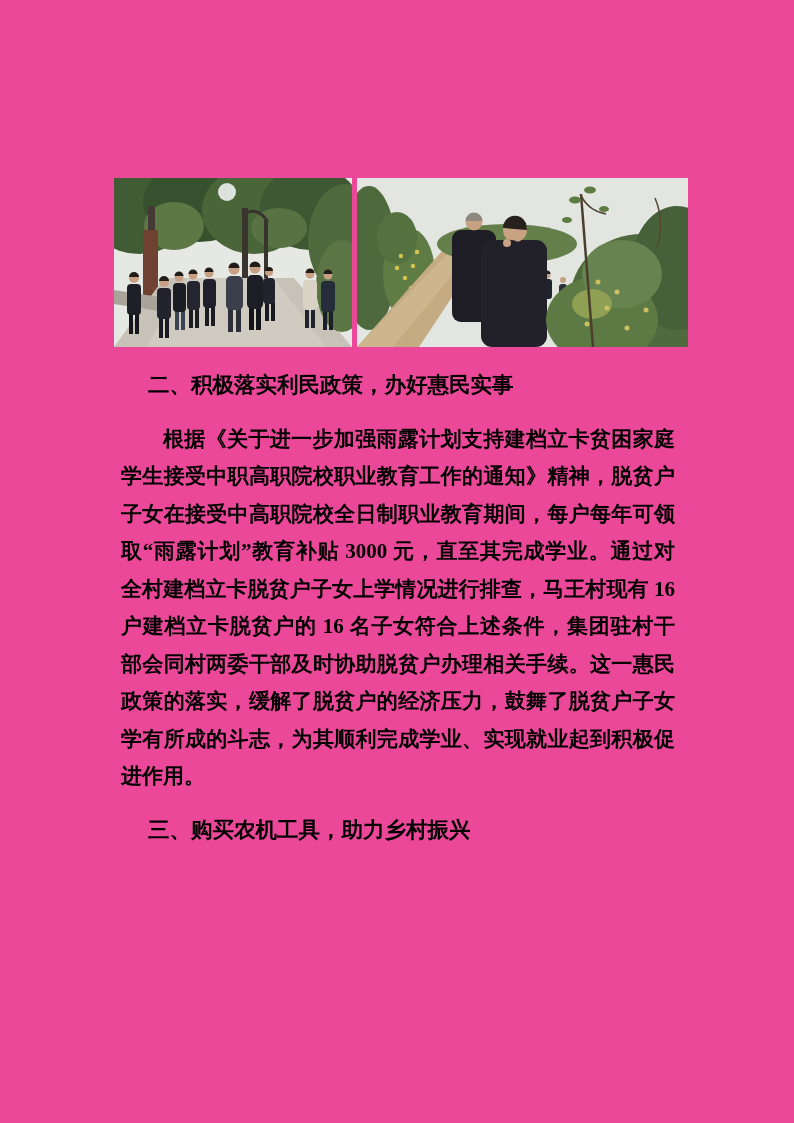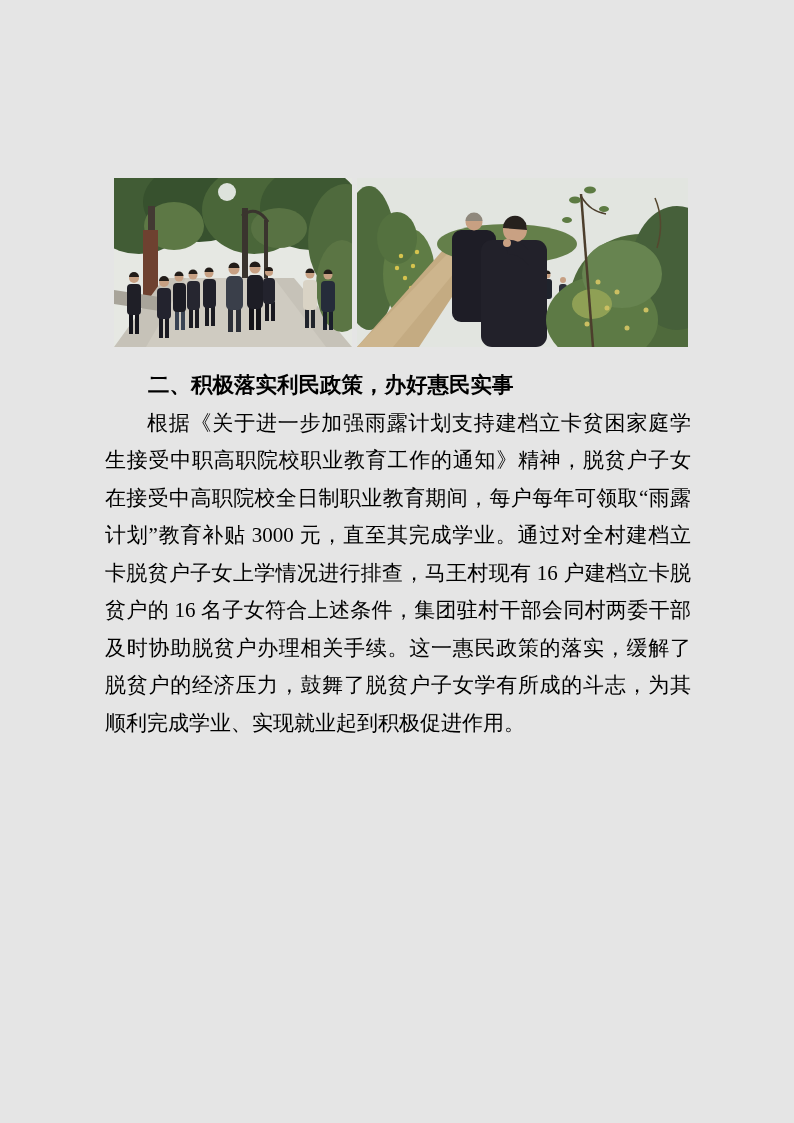--- a/index.html
+++ b/index.html
@@ -1,19 +1,19 @@
 <!DOCTYPE html>
 <html><head>
 <meta charset="utf-8">
 <style>
   html,body{margin:0;padding:0;background:#ffffff;}
   .page{
     position:relative;
     width:794px;height:1123px;
-    background:#e5e5e5;
+    background:#ec4899;
     overflow:hidden;
     font-family:"Liberation Serif","DejaVu Serif",serif;
     color:#000;
   }
   .photos{
     position:absolute;left:114px;top:178px;
     width:574px;height:169px;
     display:flex;gap:5px;
   }
   .photo{height:169px;display:block;flex:0 0 auto;}
@@ -25,25 +25,26 @@
   .content h2{
     margin:0;
     font-family:"Liberation Sans","DejaVu Sans",sans-serif;
     font-weight:bold;
     font-size:21.5px;
     line-height:37.5px;
     text-indent:2em;
     white-space:nowrap;
   }
   .content p{
-    margin:0;
+    margin:16px;
     font-size:21px;
     line-height:37.5px;
     text-indent:2em;
     text-align:justify;
+    font-weight:bold;
   }
 </style>
 </head>
 <body>
 
 <div class="page">
 
   <div class="photos">
 
     <svg class="photo left" viewBox="0 0 238 169" xmlns="http://www.w3.org/2000/svg">
@@ -226,15 +227,16 @@
         <ellipse cx="233" cy="12" rx="6" ry="3.5" fill="#5d7b43"></ellipse>
         <ellipse cx="210" cy="42" rx="5" ry="3" fill="#5d7b43"></ellipse>
         <ellipse cx="247" cy="31" rx="5" ry="3" fill="#5d7b43"></ellipse>
       </g>
     </svg>
   </div>
 
   <div class="content">
     <h2>二、积极落实利民政策，办好惠民实事</h2>
     <p>根据《关于进一步加强雨露计划支持建档立卡贫困家庭学生接受中职高职院校职业教育工作的通知》精神，脱贫户子女在接受中高职院校全日制职业教育期间，每户每年可领取“雨露计划”教育补贴 3000 元，直至其完成学业。通过对全村建档立卡脱贫户子女上学情况进行排查，马王村现有 16 户建档立卡脱贫户的 16 名子女符合上述条件，集团驻村干部会同村两委干部及时协助脱贫户办理相关手续。这一惠民政策的落实，缓解了脱贫户的经济压力，鼓舞了脱贫户子女学有所成的斗志，为其顺利完成学业、实现就业起到积极促进作用。</p>
+    <h2>三、购买农机工具，助力乡村振兴</h2>
   </div>
 
 </div>
 
 </body></html>

